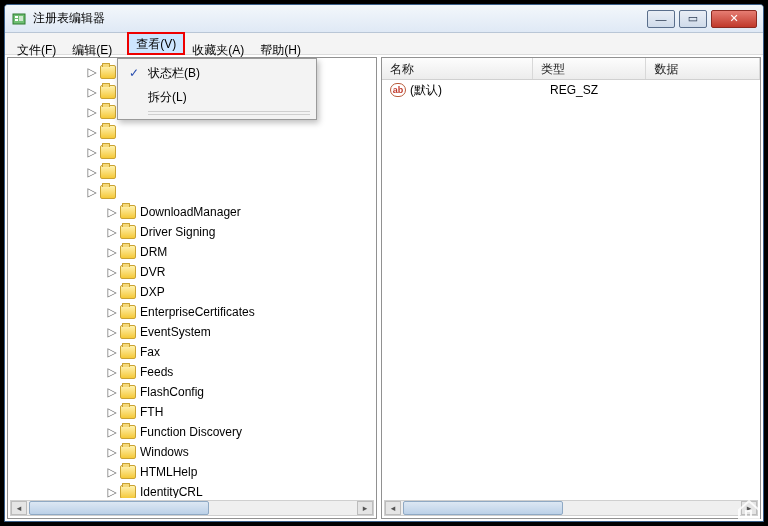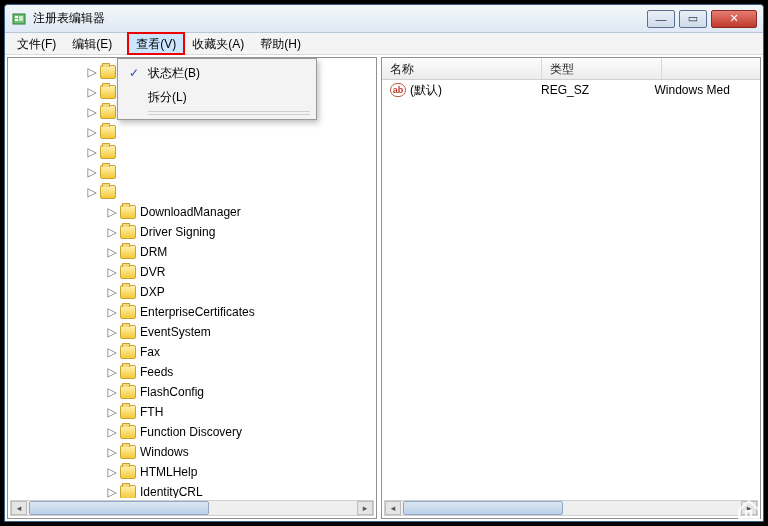--- a/index.html
+++ b/index.html
@@ -5,21 +5,21 @@
 * { margin: 0; padding: 0; box-sizing: border-box; font-family: "Microsoft YaHei", "SimSun", Tahoma, sans-serif; font-size: 12px; }
 body { background: #000; width: 768px; height: 526px; overflow: hidden; position: relative; }
 .window { position: absolute; left: 4px; top: 4px; width: 760px; height: 518px; background: #fff; border: 1px solid #3a5f8a; border-radius: 4px 4px 0 0; overflow: hidden; }
 .titlebar { height: 28px; background: linear-gradient(#f3f7fb, #dfe9f5); display: flex; align-items: center; padding: 0 6px; border-bottom: 1px solid #b9c6d6; }
 .titlebar .app-icon { width: 16px; height: 16px; margin-right: 6px; display: inline-flex; }
 .titlebar .title { flex: 1; color: #000; }
 .win-btns { display: flex; gap: 0; }
 .win-btn { width: 28px; height: 18px; border: 1px solid #5a6f8c; border-radius: 2px; margin-left: 4px; background: linear-gradient(#e9eef5,#cfdbea); display: flex; align-items: center; justify-content: center; color: #2b3b52; font-size: 11px; }
 .win-btn.close { width: 46px; background: linear-gradient(#e67d73,#c0392b); border-color: #8b2a22; color: #fff; }
 .menubar { height: 22px; background: #f4f4f4; border-bottom: 1px solid #dcdcdc; display: flex; align-items: stretch; padding-left: 4px; }
-.menubar .menu-item { padding: 3px 8px; cursor: default; }
+.menubar .menu-item { padding: 9px 8px; cursor: default; }
 .menubar .menu-item.active { background: #cde6ff; border: 1px solid #7fb6e8; padding: 2px 7px; margin-left: 8px; }
 .highlight-red { outline: 2px solid #e00; outline-offset: -1px; }
 .content { position: relative; display: flex; height: calc(100% - 50px); }
 .pane { border: 1px solid #919191; background: #fff; margin: 2px; position: relative; overflow: hidden; }
 .left-pane { width: 370px; }
 .right-pane { flex: 1; }
 .tree { position: absolute; left: 6px; top: 4px; right: 0; bottom: 20px; overflow: hidden; }
 .tree-row { display: flex; align-items: center; height: 20px; padding-left: 0; white-space: nowrap; }
 .tree-row .indent { display: inline-block; }
 .expander { color: #6e6e6e; width: 12px; display: inline-flex; align-items: center; justify-content: center; margin-right: 2px; }
@@ -229,29 +229,29 @@
         </div>
         <div class="dd-sep"></div>
         <div class="dd-sep"></div>
       </div>
     </div>
 
     <div class="pane right-pane">
       <div class="list-header">
         <div class="col" style="width:160px">名称</div>
         <div class="col" style="width:120px">类型</div>
+        <div class="col" style="width:120px">数据</div>
       </div>
       <div class="list-body" id="listbody">
           <div class="list-row">
             <div class="cell" style="width:160px;display:flex;align-items:center">
               <span class="ab-icon">ab</span>
               <span>(默认)</span>
             </div>
             <div class="cell" style="width:120px">REG_SZ</div>
-            <div class="cell" style="width:120px">Windows Med</div>
           </div>
         </div>
       <div class="hscroll" style="position:absolute">
         <div class="arrow">◂</div>
         <div class="track">
           <div class="thumb" style="left:2px;width:160px"></div>
         </div>
         <div class="arrow">▸</div>
       </div>
     </div>

